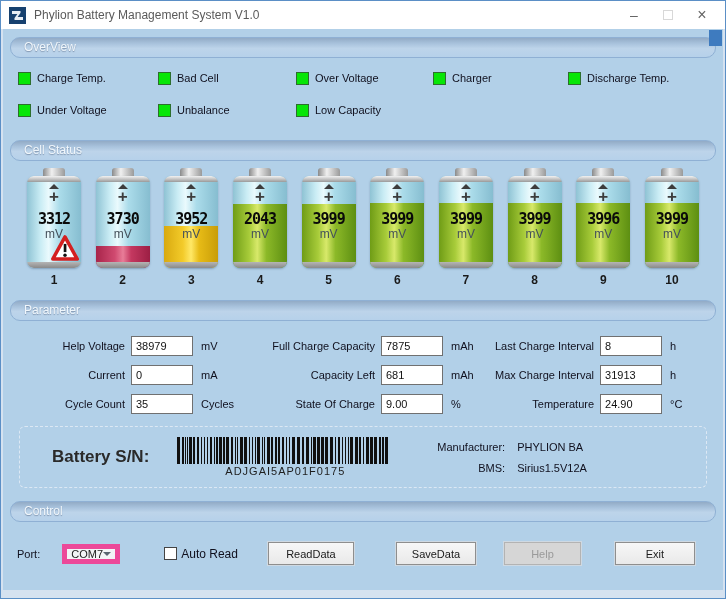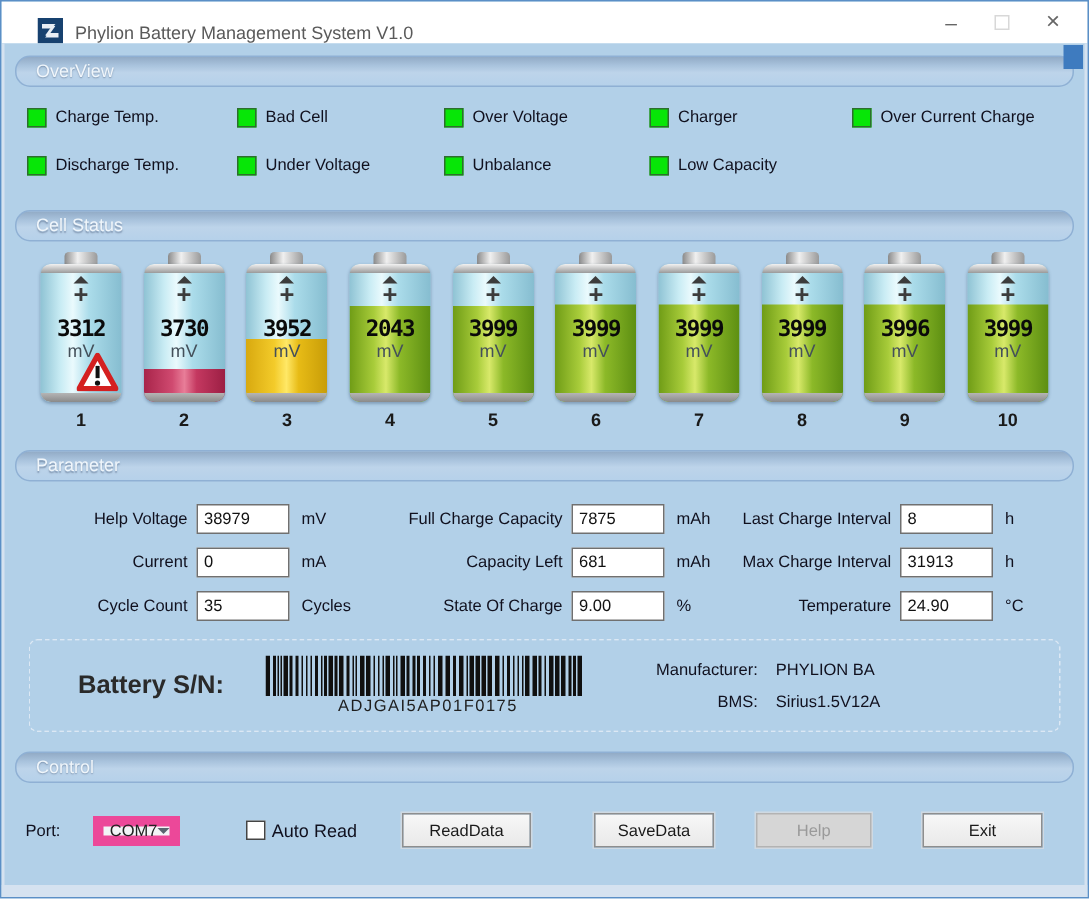--- a/index.html
+++ b/index.html
@@ -10,22 +10,22 @@
     width:726px; height:599px;
     border:1px solid #5b8fc6;
     background:#b2d0e8;
     position:relative;
     overflow:hidden;
   }
 
   
   .titlebar {
     height:28px; background:#ffffff;
-    display:flex; align-items:flex-end;
-    padding-left:24px;
+    display:flex; align-items:center;
+    padding-left:8px;
   }
   .logo { width:17px; height:17px; flex:0 0 auto; }
   .title-text { margin-left:8px; font-size:12px; color:#5a5a5a; flex:1 1 auto; white-space:nowrap; }
   .win-btn { width:34px; height:28px; display:flex; align-items:center; justify-content:center; color:#666; }
   .win-btn.min { font-size:14px; }
   .max-square { width:10px; height:10px; border:1px solid #d8d8d8; }
   .win-btn.close { font-size:16px; margin-right:6px; }
 
   
   .client {
@@ -106,21 +106,21 @@
   .barcode-svg { display:block; margin:0 auto; }
   .serial-text { font-size:11px; color:#1e1e1e; margin-top:1px; letter-spacing:1px; }
   .mfg-grid { margin-left:42px; display:grid; grid-template-columns:auto auto; column-gap:12px; row-gap:9px; font-size:11px; color:#10101e; }
   .mfg-grid .k { text-align:right; }
   .mfg-grid .v { text-align:left; white-space:nowrap; }
 
   
   .control-row { display:flex; align-items:center; margin:20px 0 0 14px; height:23px; }
   .port-label { font-size:11px; color:#10101e; }
   .combo {
-    margin-left:22px; width:58px; height:20px; border:7px solid #ec4899; background:#f2f4f6;
+    margin-left:22px; width:58px; height:20px; border:5px solid #ec4899; background:#f2f4f6;
     display:flex; align-items:center; font-size:11px; color:#222; padding:0 4px;
   }
   .combo .combo-val { flex:1; }
   .chevron-down { width:0; height:0; border-left:4px solid transparent; border-right:4px solid transparent; border-top:4px solid #5a6570; }
   .checkbox { margin-left:44px; width:13px; height:13px; border:1px solid #444; background:#fff; flex:0 0 auto; }
   .cb-label { margin-left:4px; font-size:12px; color:#10101e; white-space:nowrap; }
   .ctl-btn {
     height:23px; border:1px solid #8e8e8e; background:linear-gradient(#f7f7f7,#e9e9e9);
     font-family:"Liberation Sans",sans-serif; font-size:11px; color:#1a1a1a;
     box-shadow:0 0 0 1px #cfd9e2;
@@ -164,24 +164,20 @@
           <span class="ind-box" style="background: rgb(7, 230, 7);"></span>
           <span class="ind-label">Bad Cell</span>
         </div>
       <div class="indicator">
           <span class="ind-box" style="background: rgb(7, 230, 7);"></span>
           <span class="ind-label">Over Voltage</span>
         </div>
       <div class="indicator">
           <span class="ind-box" style="background: rgb(7, 230, 7);"></span>
           <span class="ind-label">Charger</span>
-        </div>
-      <div class="indicator">
-          <span class="ind-box" style="background: rgb(7, 230, 7);"></span>
-          <span class="ind-label">Over Current Charge</span>
         </div>
       <div class="indicator">
           <span class="ind-box" style="background: rgb(7, 230, 7);"></span>
           <span class="ind-label">Discharge Temp.</span>
         </div>
       <div class="indicator">
           <span class="ind-box" style="background: rgb(7, 230, 7);"></span>
           <span class="ind-label">Under Voltage</span>
         </div>
       <div class="indicator">

